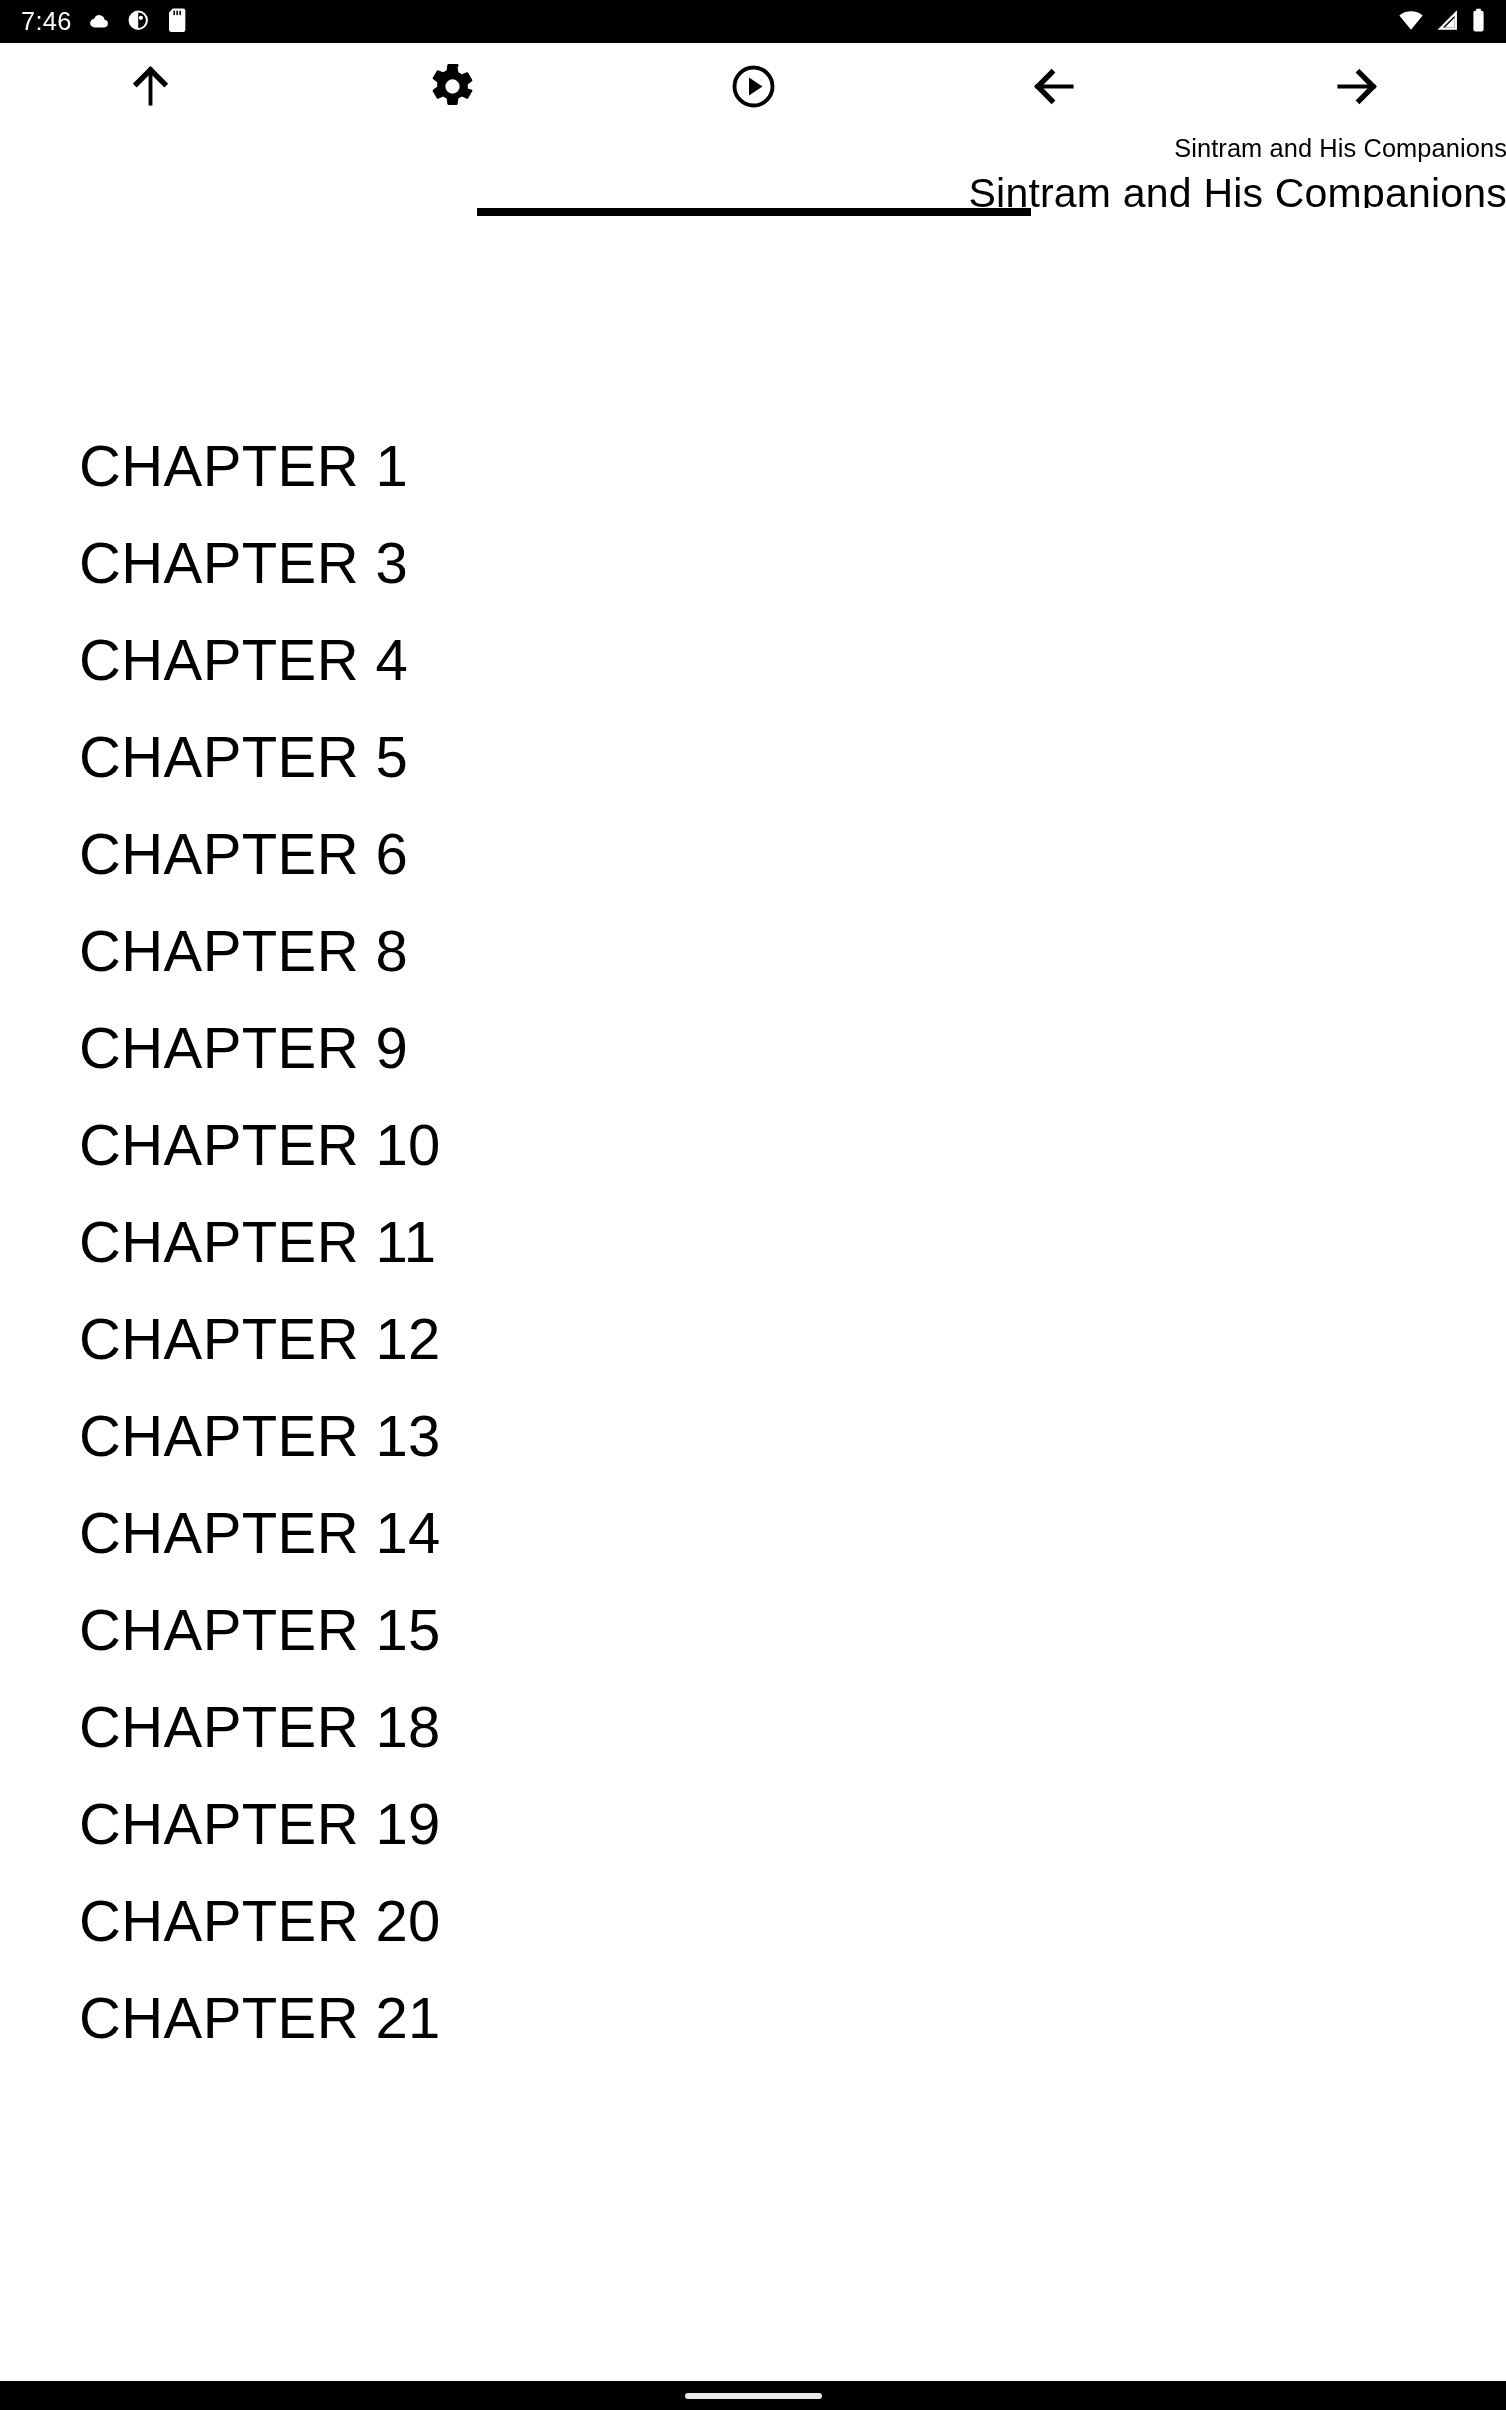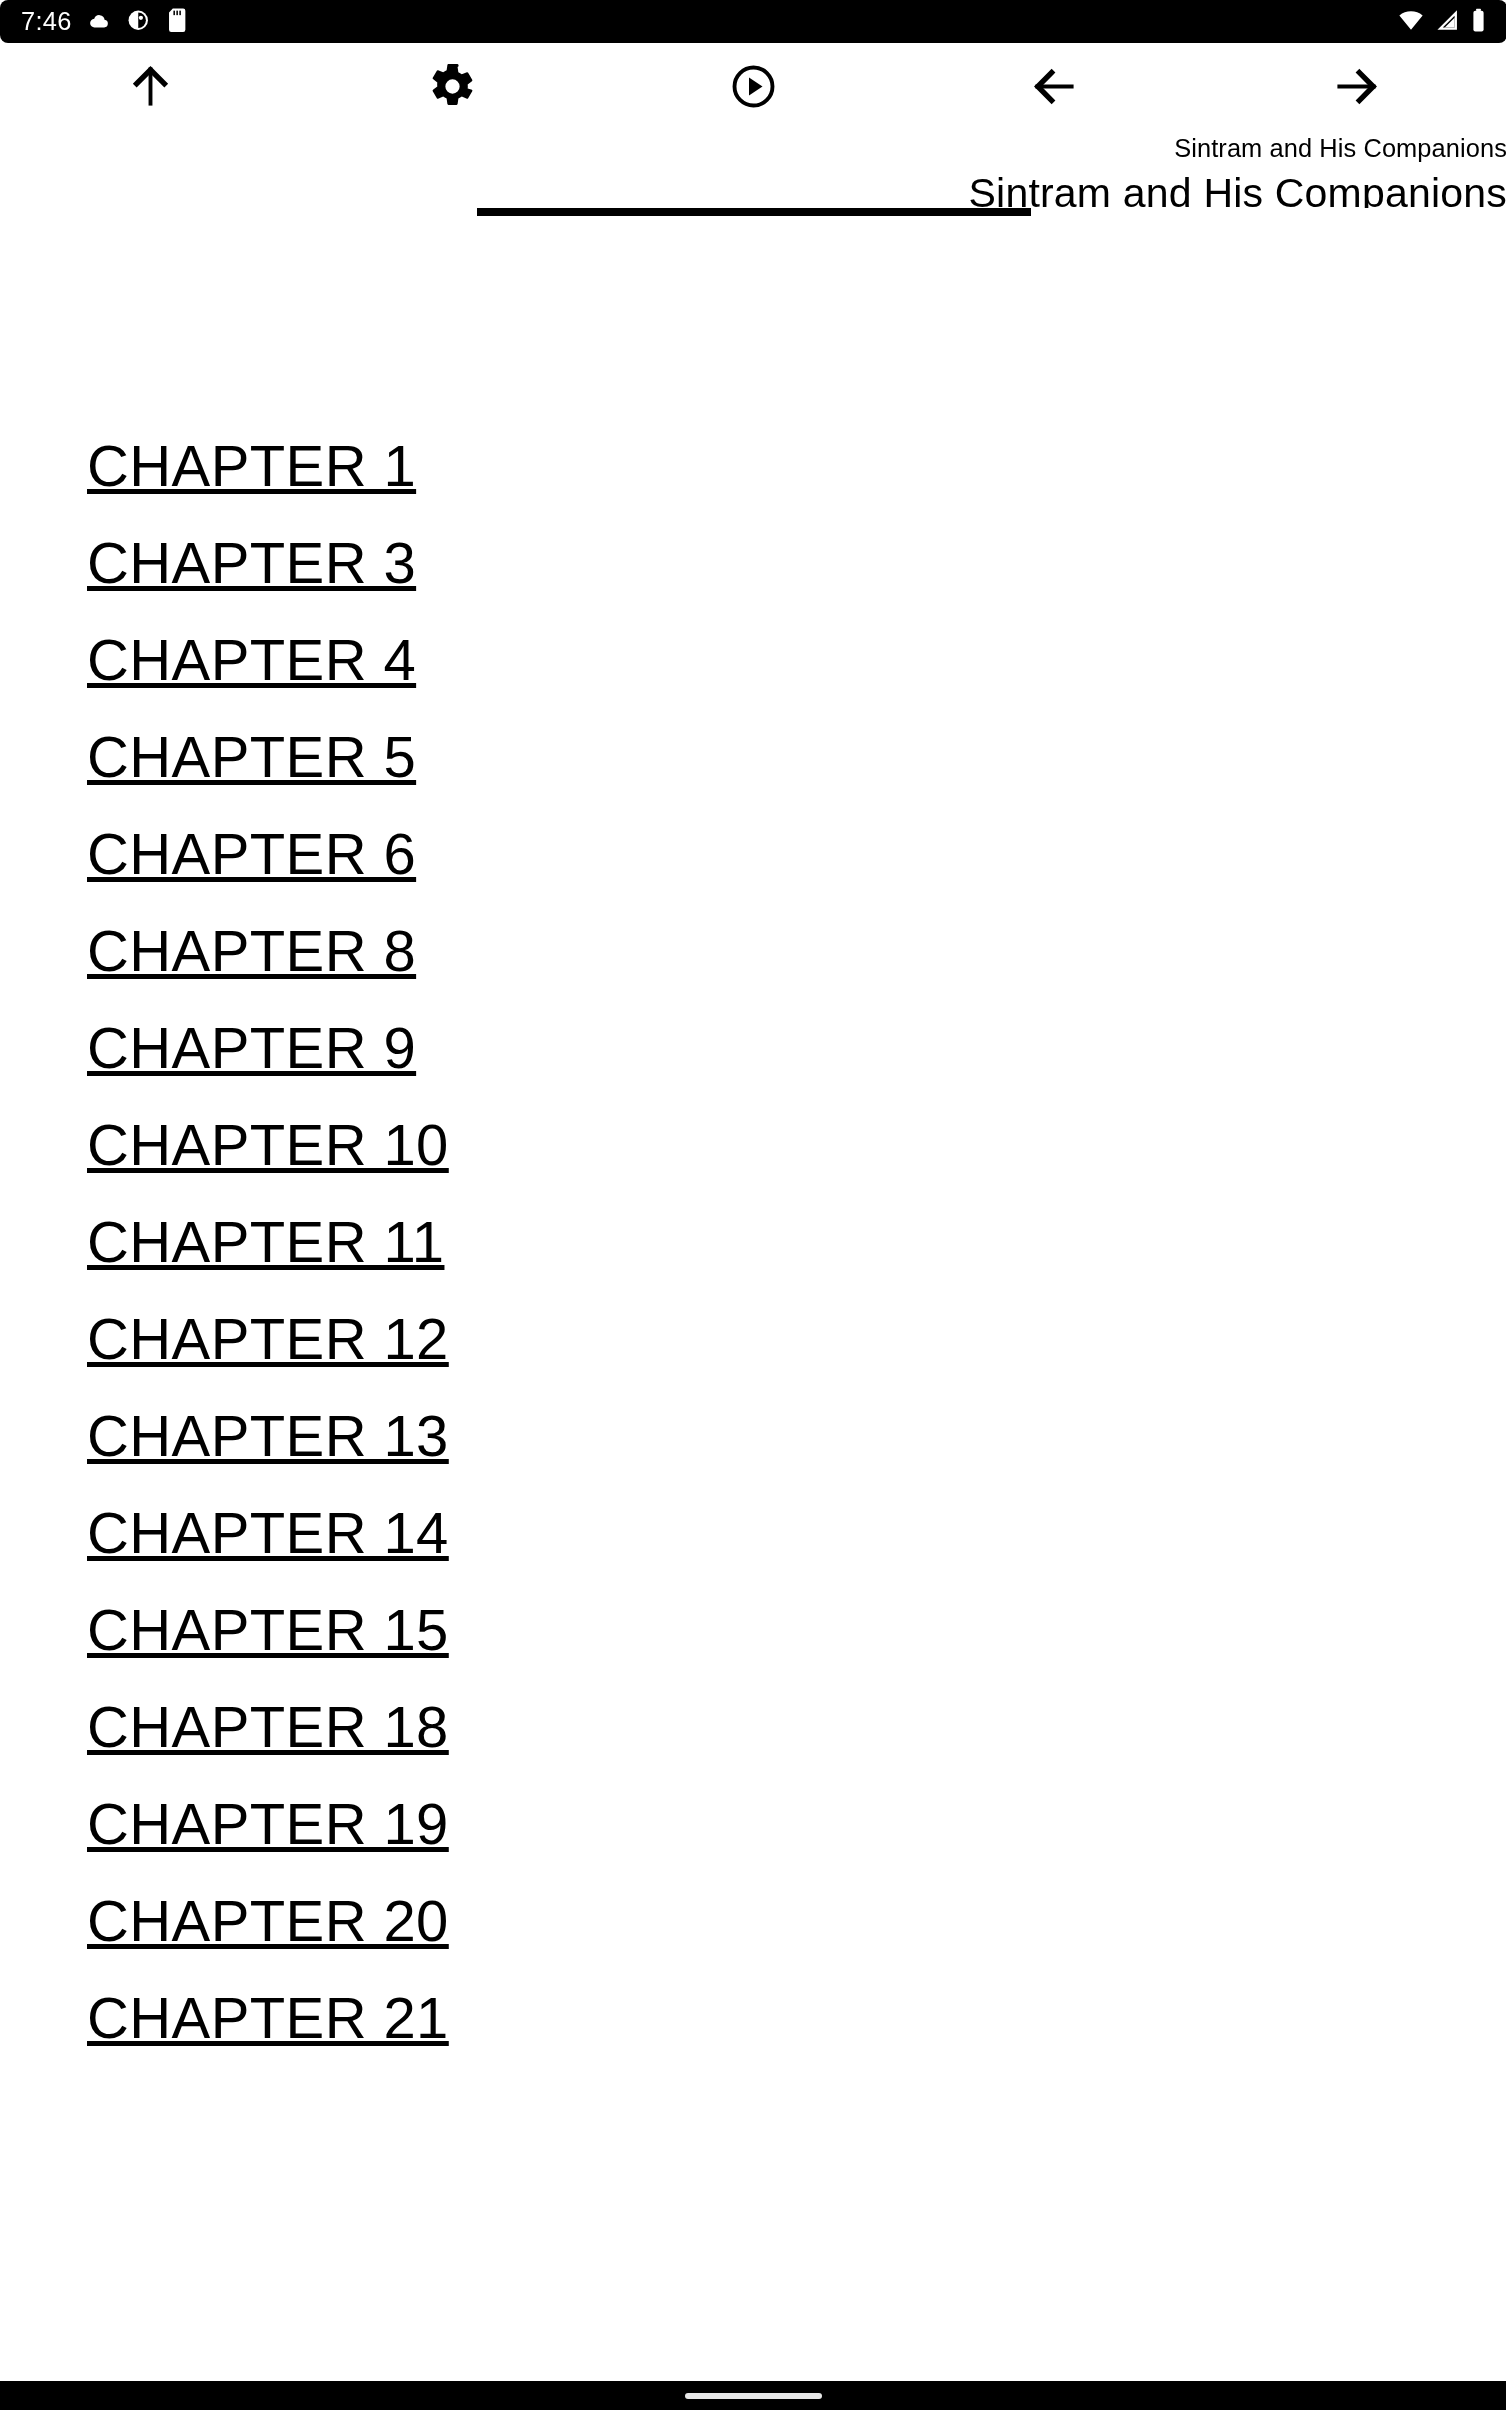--- a/index.html
+++ b/index.html
@@ -28,21 +28,20 @@
     position: absolute;
     top: 0; left: 0;
     width: 1507px;
     height: 43px;
     background: #000000;
     display: flex;
     align-items: center;
     justify-content: space-between;
     padding: 0 21px;
     box-sizing: border-box;
-    border-radius: 8px;
   }
   .status-left {
     display: flex;
     align-items: center;
     gap: 15px;
   }
   .status-clock {
     color: #ffffff;
     font-size: 25.4px;
     font-weight: 500;
@@ -107,27 +106,26 @@
   .title-rule {
     width: 554px;
     height: 7.5px;
     background: #000000;
     margin: 0 auto;
   }
 
   
   .chapter-list {
     position: absolute;
-    top: 235px; left: 8px;
+    top: 235px; left: 0;
     width: 1310px;
     height: 2145px;
     overflow: hidden;
     padding-top: 182px;
     box-sizing: border-box;
-    text-decoration: underline;
   }
   .chapter-item {
     height: 97px;
     display: flex;
     align-items: center;
     padding-left: 79px;
     box-sizing: border-box;
     cursor: pointer;
   }
   .chapter-item span {

